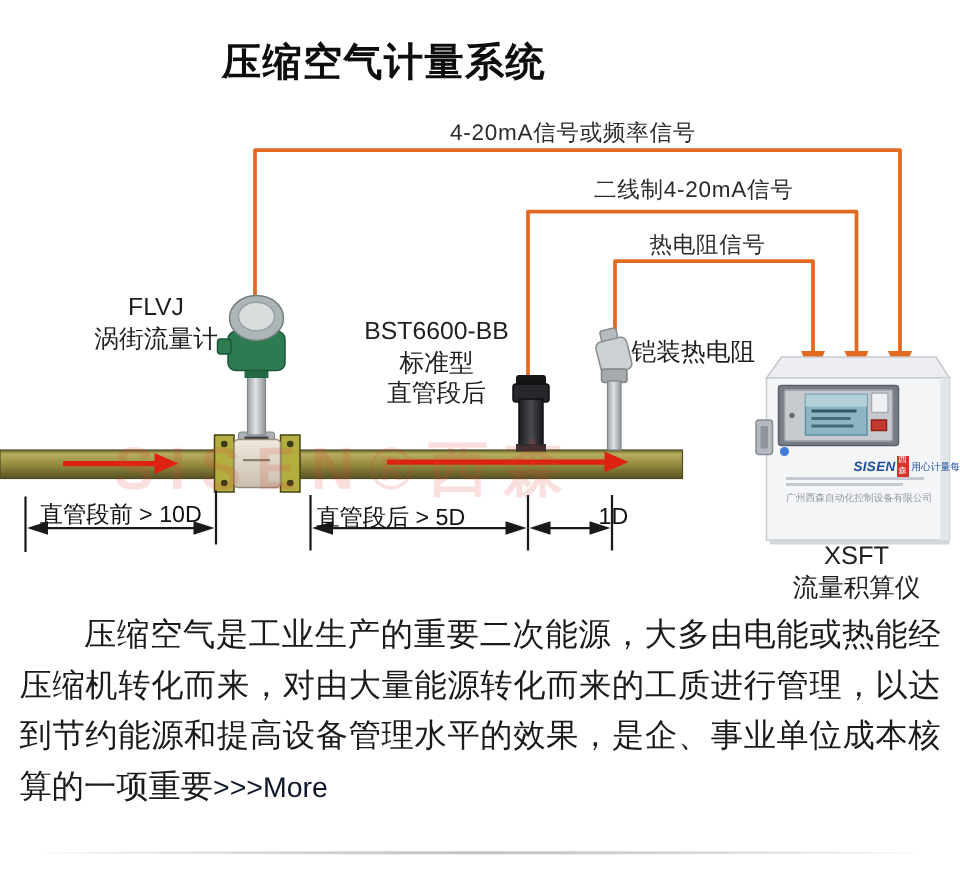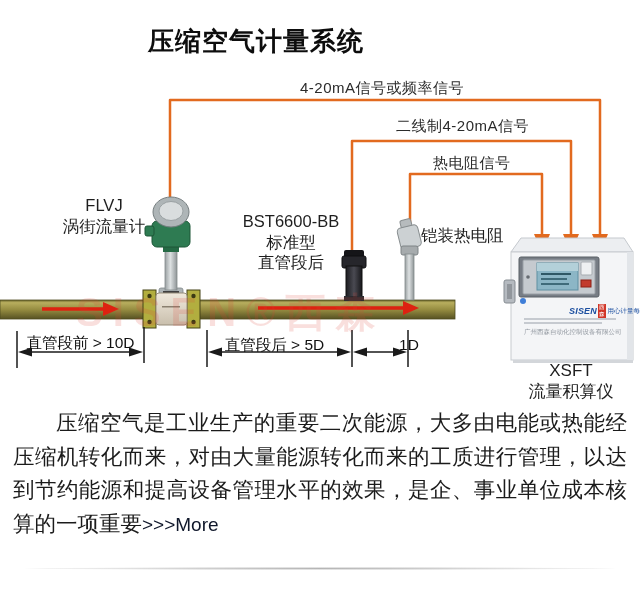--- a/index.html
+++ b/index.html
@@ -164,21 +164,21 @@
     <div>标准型</div>
     <div>直管段后</div>
   </div>
   <div class="abs devlabel" style="left:421px;top:225px;">铠装热电阻</div>
   <div class="abs devlabel" style="left:509px;top:360px;width:124px;font-size:17px;line-height:21px;">
     <div>XSFT</div>
     <div>流量积算仪</div>
   </div>
 
   <div class="abs dimlabel" style="left:17px;top:333px;width:127px;">直管段前 &gt; 10D</div>
-  <div class="abs dimlabel" style="left:217px;top:335px;width:115px;">直管段后 &gt; 5D</div>
+  <div class="abs dimlabel" style="left:203px;top:335px;width:115px;">直管段后 &gt; 5D</div>
   <div class="abs dimlabel" style="left:352px;top:336px;width:56px;margin-left:29px;">1D</div>
 
   <div class="abs brand" style="left:524px;top:306px;">
     <div class="brand-row1">
       <span class="brand-name">SISEN</span>
       <span class="brand-box">西森</span>
       <span class="brand-slogan">用心计量每一吨蒸汽</span>
     </div>
     <div class="brand-bar" style="width:92px;"></div>
     <div class="brand-bar" style="width:78px;"></div>

